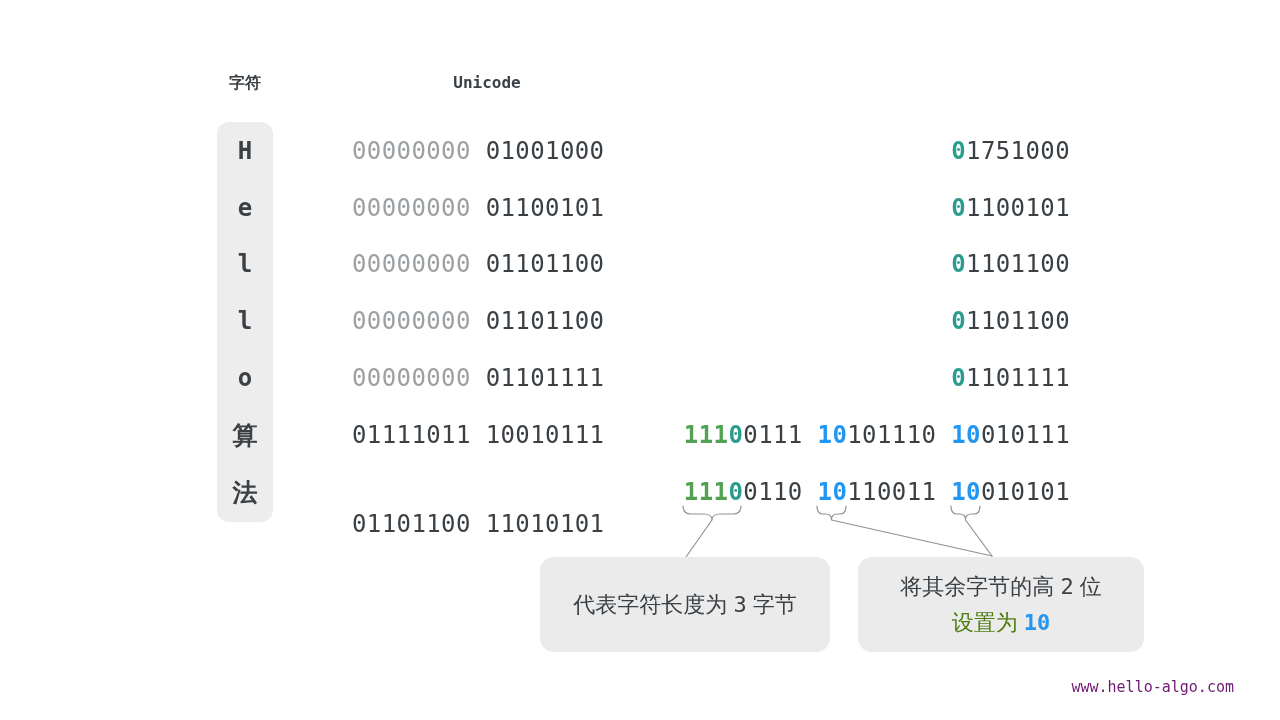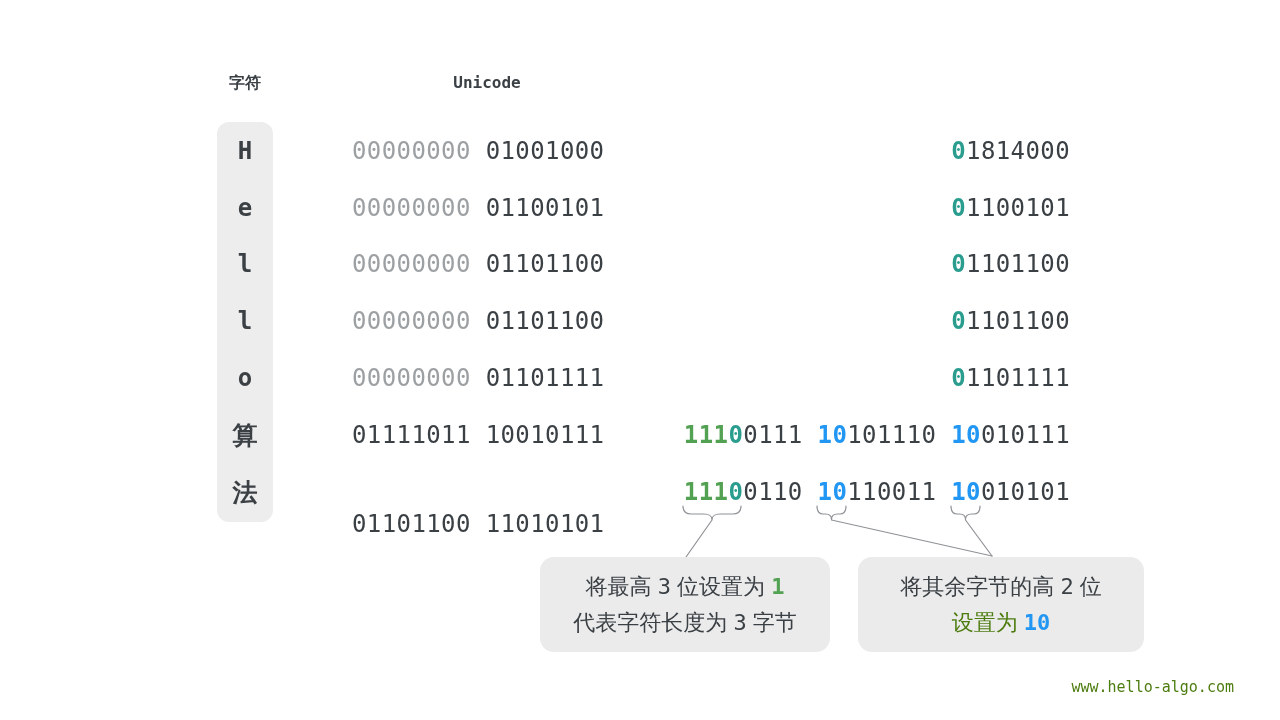--- a/index.html
+++ b/index.html
@@ -39,37 +39,37 @@
     display:flex;flex-direction:column;justify-content:center;align-items:center;
     font-size:22px;line-height:36px;color:#3b4045;
   }
   #callout-left{left:540px;width:290px;}
   #callout-right{left:858px;width:286px;}
   .callout .line{white-space:pre;}
   .callout .mono{font-family:"DejaVu Sans Mono",monospace;}
   .callout .b{font-weight:bold;}
   #watermark{
     position:absolute;right:46px;top:678px;
-    font-family:"DejaVu Sans Mono",monospace;font-size:15px;color:#4d7c0f;
+    font-family:"DejaVu Sans Mono",monospace;font-size:15px;color:#701a75;
   }
 </style>
 </head>
 <body>
 
 <div id="canvas">
 
   <div class="hdr" id="hdr-char">字符</div>
   <div class="hdr" id="hdr-unicode">Unicode</div>
 
   <div id="char-panel"></div>
 
   <div id="rows-layer">
       <div class="char-cell" style="top: 137px;">H</div>
       <div class="bin unicode-cell" style="top: 137px;"><span class="seg" style="color: rgb(157, 160, 163);">00000000</span><span class="seg" style="color: rgb(59, 64, 69);"> 01001000</span></div>
-      <div class="bin utf8-cell" style="top: 137px;"><span class="seg b" style="color: rgb(42, 157, 143);">0</span><span class="seg" style="color: rgb(59, 64, 69);">1814000</span></div>
+      <div class="bin utf8-cell" style="top: 137px;"><span class="seg b" style="color: rgb(42, 157, 143);">0</span><span class="seg" style="color: rgb(59, 64, 69);">1751000</span></div>
       <div class="char-cell" style="top: 194px;">e</div>
       <div class="bin unicode-cell" style="top: 194px;"><span class="seg" style="color: rgb(157, 160, 163);">00000000</span><span class="seg" style="color: rgb(59, 64, 69);"> 01100101</span></div>
       <div class="bin utf8-cell" style="top: 194px;"><span class="seg b" style="color: rgb(42, 157, 143);">0</span><span class="seg" style="color: rgb(59, 64, 69);">1100101</span></div>
       <div class="char-cell" style="top: 250px;">l</div>
       <div class="bin unicode-cell" style="top: 250px;"><span class="seg" style="color: rgb(157, 160, 163);">00000000</span><span class="seg" style="color: rgb(59, 64, 69);"> 01101100</span></div>
       <div class="bin utf8-cell" style="top: 250px;"><span class="seg b" style="color: rgb(42, 157, 143);">0</span><span class="seg" style="color: rgb(59, 64, 69);">1101100</span></div>
       <div class="char-cell" style="top: 307px;">l</div>
       <div class="bin unicode-cell" style="top: 307px;"><span class="seg" style="color: rgb(157, 160, 163);">00000000</span><span class="seg" style="color: rgb(59, 64, 69);"> 01101100</span></div>
       <div class="bin utf8-cell" style="top: 307px;"><span class="seg b" style="color: rgb(42, 157, 143);">0</span><span class="seg" style="color: rgb(59, 64, 69);">1101100</span></div>
       <div class="char-cell" style="top: 364px;">o</div>
@@ -88,21 +88,20 @@
       <path d="M683,506 C683,511.5 686,514 691,514 L704,514 C708.5,514 712,516 712,519.5 C712,516 715.5,514 720,514 L733,514 C738,514 741,511.5 741,506"></path>
       <path d="M817,506 C817,511.5 819.5,514 823,514 L825.5,514 C829,514 831.5,516 831.5,519.5 C831.5,516 834,514 837.5,514 L840,514 C843.5,514 846,511.5 846,506"></path>
       <path d="M951,506 C951,511.5 953.5,514 957,514 L959.5,514 C963,514 965.5,516 965.5,519.5 C965.5,516 968,514 971.5,514 L974,514 C977.5,514 980,511.5 980,506"></path>
       <path d="M712,520 L686,557"></path>
       <path d="M831.5,520 L992,556"></path>
       <path d="M965.5,520 L992,556"></path>
     </g>
   </svg>
 
   <div class="callout" id="callout-left">
-      <div class="line"><span style="color: rgb(59, 64, 69);">将最高 </span><span class="mono" style="color: rgb(59, 64, 69);">3</span><span style="color: rgb(59, 64, 69);"> 位设置为 </span><span class="mono b" style="color: rgb(83, 162, 83);">1</span></div>
       <div class="line"><span style="color: rgb(59, 64, 69);">代表字符长度为 </span><span class="mono" style="color: rgb(59, 64, 69);">3</span><span style="color: rgb(59, 64, 69);"> 字节</span></div>
     </div>
   <div class="callout" id="callout-right">
       <div class="line"><span style="color: rgb(59, 64, 69);">将其余字节的高 </span><span class="mono" style="color: rgb(59, 64, 69);">2</span><span style="color: rgb(59, 64, 69);"> 位</span></div>
       <div class="line"><span style="color: #4d7c0f;">设置为 </span><span class="mono b" style="color: rgb(33, 150, 243);">10</span></div>
     </div>
 
   <div id="watermark">www.hello-algo.com</div>
 
 </div>

